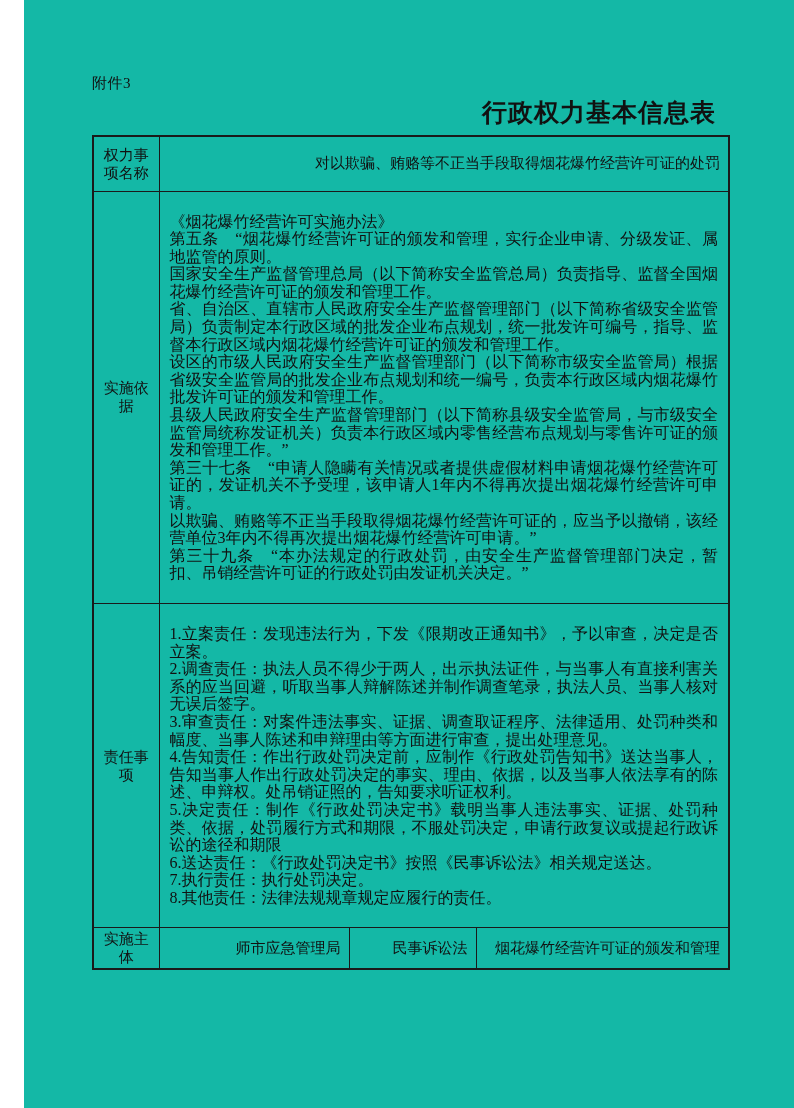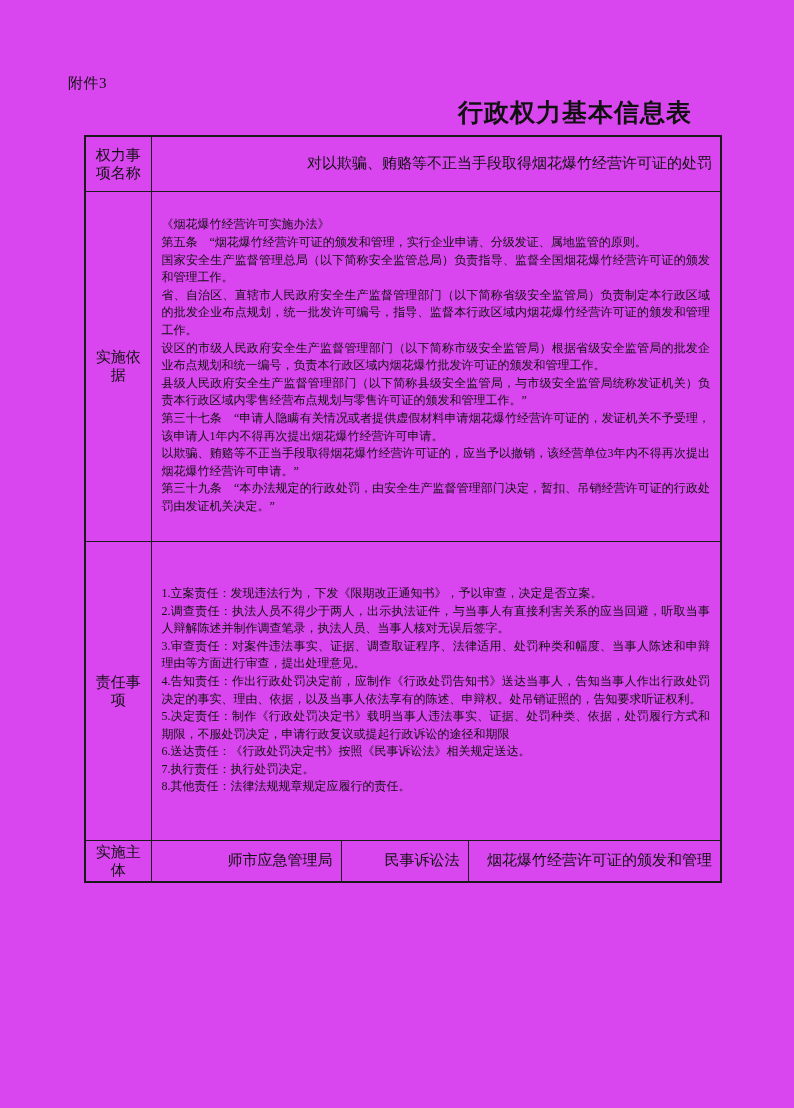--- a/index.html
+++ b/index.html
@@ -4,40 +4,40 @@
 <style>
   * { margin: 0; padding: 0; box-sizing: border-box; }
   html, body { background: #ffffff; }
   body {
     width: 794px; height: 1108px;
     font-family: "Liberation Serif", "DejaVu Serif", serif;
     color: #111111;
     position: relative;
     overflow: hidden;
   }
-  .page { position: absolute; inset: 0; background: #d946ef; }
+  .page { position: absolute; inset: 0; background: #14b8a6; margin-left: 24px; }
 
   .attachment {
     position: absolute;
     left: 68px; top: 74px;
     font-size: 15px;
     letter-spacing: 0.5px;
   }
   .doc-title {
     position: absolute;
     left: 56px; top: 96px; width: 636px;
     text-align: right;
     font-size: 25px;
     font-weight: bold;
     letter-spacing: 1px;
   }
 
   table.info-table {
     position: absolute;
-    left: 84px; top: 135px;
+    left: 68px; top: 135px;
     width: 636px;
     border-collapse: collapse;
     table-layout: fixed;
     border: 2px solid #1a1a1a;
   }
   table.info-table td {
     border: 1.5px solid #1a1a1a;
     vertical-align: middle;
   }
   td.label-cell {
@@ -46,23 +46,23 @@
     line-height: 18px;
     padding: 2px 8px;
   }
   td.center-cell {
     text-align: right;
     font-size: 15px;
     line-height: 19px;
     padding: 2px 8px;
   }
   td.long-cell {
-    font-size: 12px;
+    font-size: 16px;
     line-height: 17.6px;
-    padding: 6px 10px;
+    padding: 21px 10px;
     text-align: justify;
   }
   td.long-cell .para { text-align: justify; }
 </style>
 </head>
 <body>
 
 <div class="page">
 
   <div class="attachment">附件3</div>

